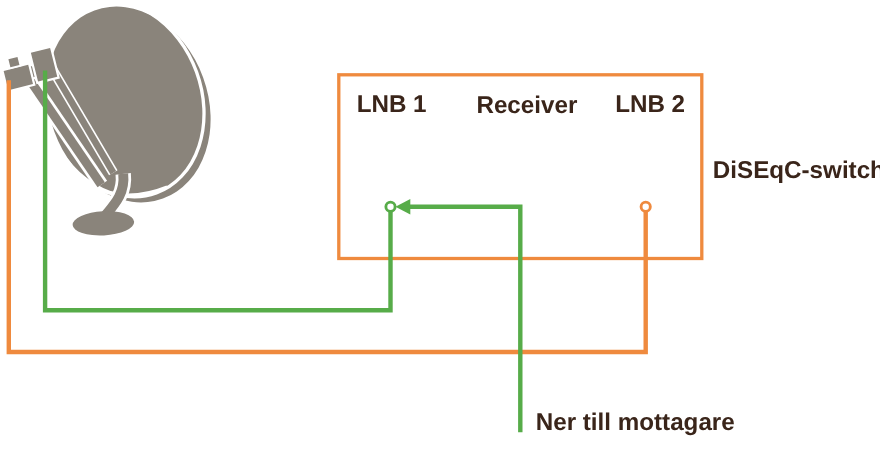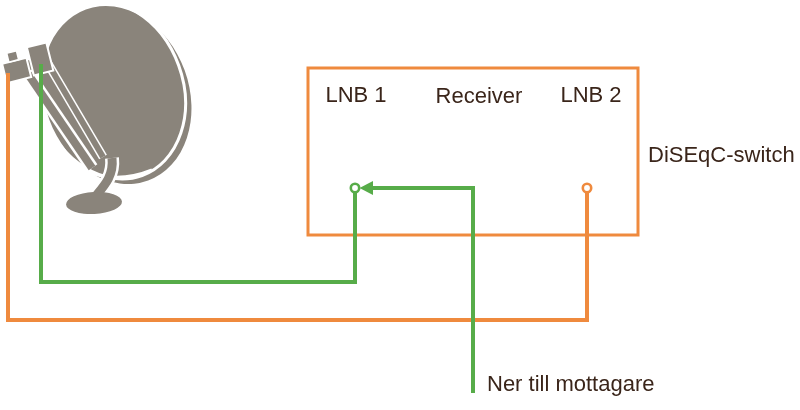--- a/index.html
+++ b/index.html
@@ -3,20 +3,21 @@
 <meta charset="utf-8">
 <style>
   html, body { margin: 0; padding: 0; background: #ffffff; }
   .canvas {
     position: relative;
     width: 800px;
     height: 410px;
     background: #ffffff;
     overflow: hidden;
     font-family: "Liberation Sans", sans-serif;
+    font-weight: bold;
   }
   svg { display: block; }
   .diagram-text {
     fill: #3A251A;
     font-family: "Liberation Sans", sans-serif;
     font-size: 22px;
   }
   .dish-fill   { fill: #8A847B; }
   .dish-stroke { stroke: #8A847B; }
   .white-stroke{ stroke: #ffffff; }

